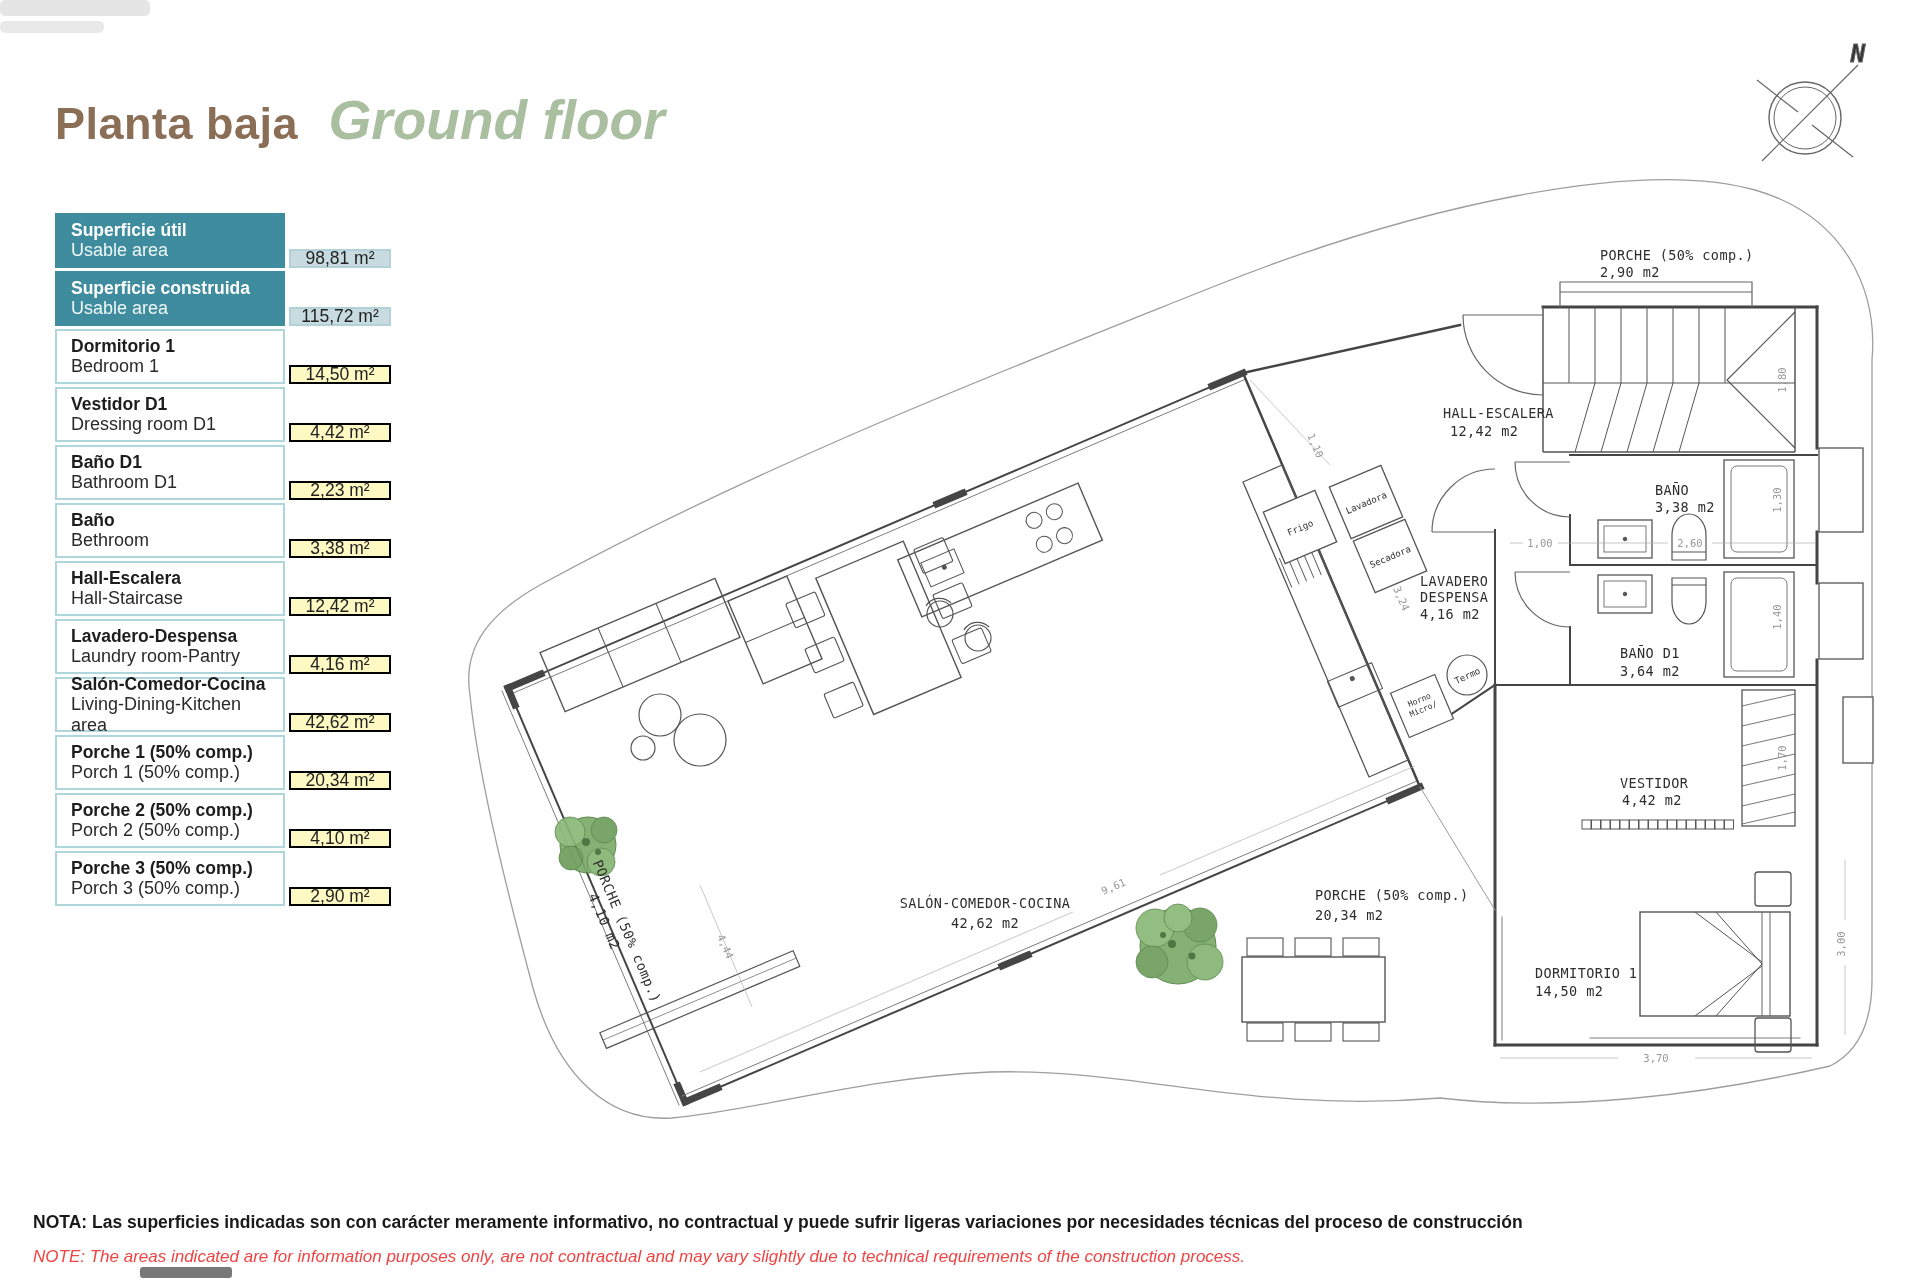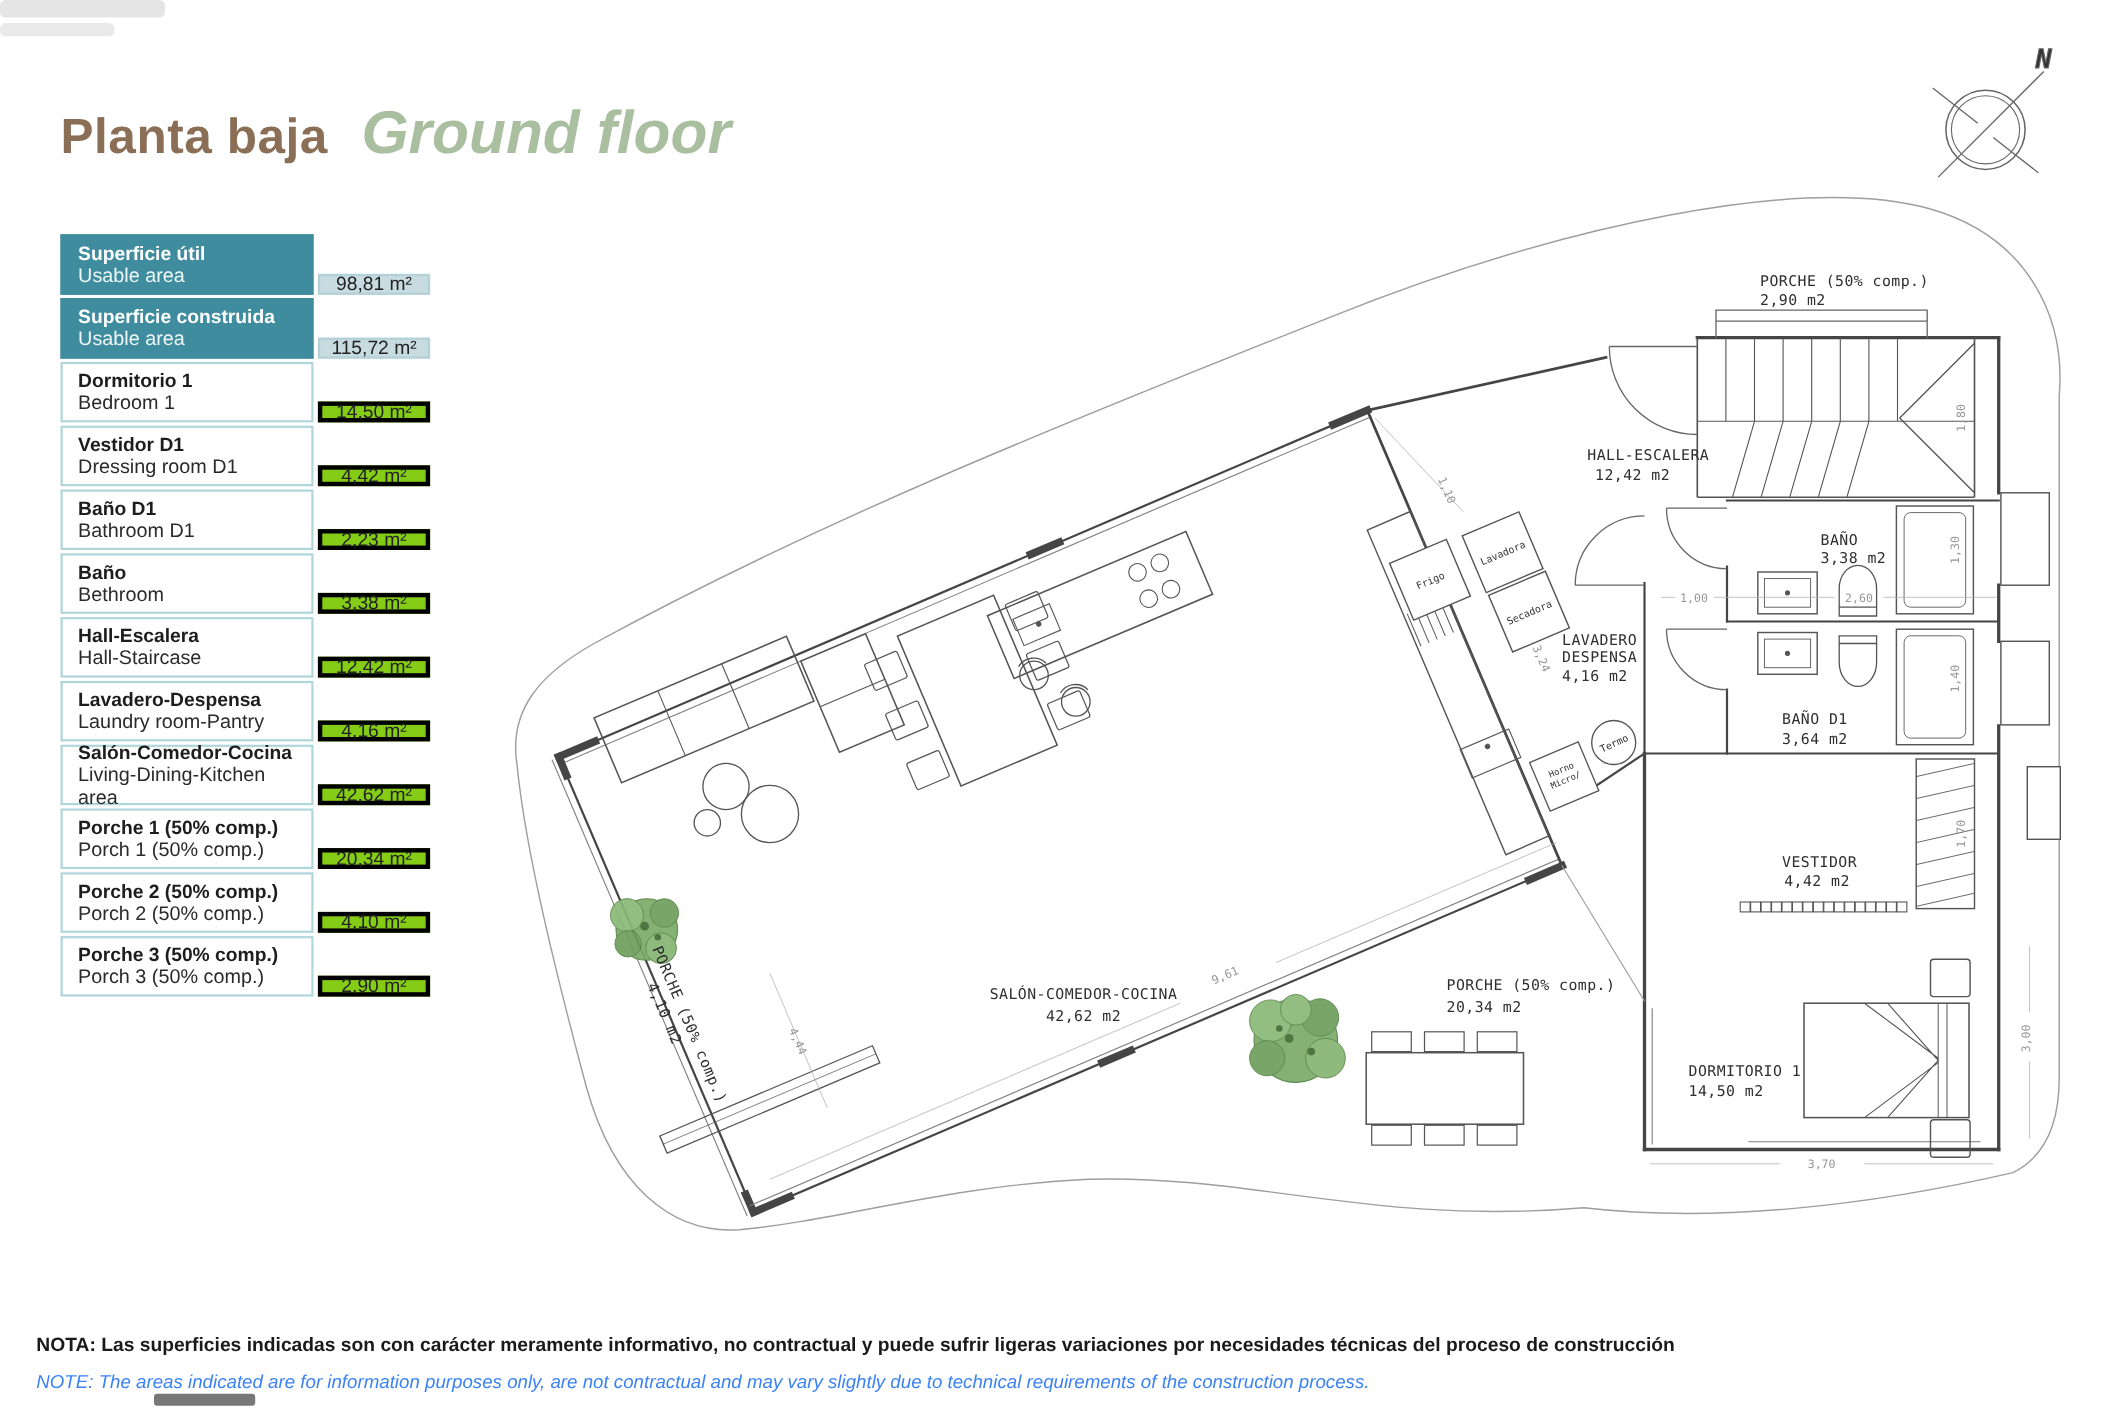--- a/index.html
+++ b/index.html
@@ -12,32 +12,32 @@
   #title-es{display:inline-block;font-size:45px;font-weight:bold;color:#8a6e55;letter-spacing:.5px;}
   #title-en{display:inline-block;font-size:55px;font-weight:600;font-style:italic;color:#a9bfa0;margin-left:26px;}
 
   
   #area-table{left:55px;top:213px;width:336px;display:flex;flex-direction:column;gap:3px;border-radius:31px;}
   .trow{display:flex;gap:4px;height:55px;}
   .lbl{width:230px;box-sizing:border-box;padding:5px 6px 5px 14px;display:flex;flex-direction:column;justify-content:center;}
   .val{width:102px;box-sizing:border-box;display:flex;align-items:center;justify-content:center;
        font-size:17.5px;color:#222;margin-top:36px;}
   .trow .lbl{background:#fff;border:2px solid #aed6db;}
-  .trow .val{background:#84cc16;border:4px solid #000000;}
+  .trow .val{background:#fef9c3;border:2px solid #000000;}
   .trow.hd .lbl{background:#3e8c9e;border:2px solid #3e8c9e;}
   .trow.hd .val{background:#c7dbe0;border:2px solid #b3d2d8;}
   .es{font-size:17.5px;font-weight:bold;color:#1d1d1d;line-height:1.15;}
   .en{font-size:18px;color:#2a2a2a;line-height:1.15;}
   .trow.hd .es{color:#ffffff;}
   .trow.hd .en{color:#eef7f8;}
 
   
   #note-block{left:33px;top:1168px;width:1700px;}
   #note-es{font-size:17.5px;font-weight:bold;color:#1a1a1a;margin-bottom:14px;margin-top:44px;}
-  #note-en{font-size:17px;font-style:italic;color:#3b82f6;}
+  #note-en{font-size:17px;font-style:italic;color:#ef4444;}
 
   
   svg text{font-family:"DejaVu Sans Mono", monospace;fill:#2e2e2e;}
   .rm{font-size:13.5px;letter-spacing:.4px;}
   .app{font-size:9px;}
   .app2{font-size:8px;}
   .dim{font-size:10.5px;fill:#979797;}
   .north{font-size:24px;font-weight:bold;font-style:italic;fill:#333;}
 </style>
 </head>

